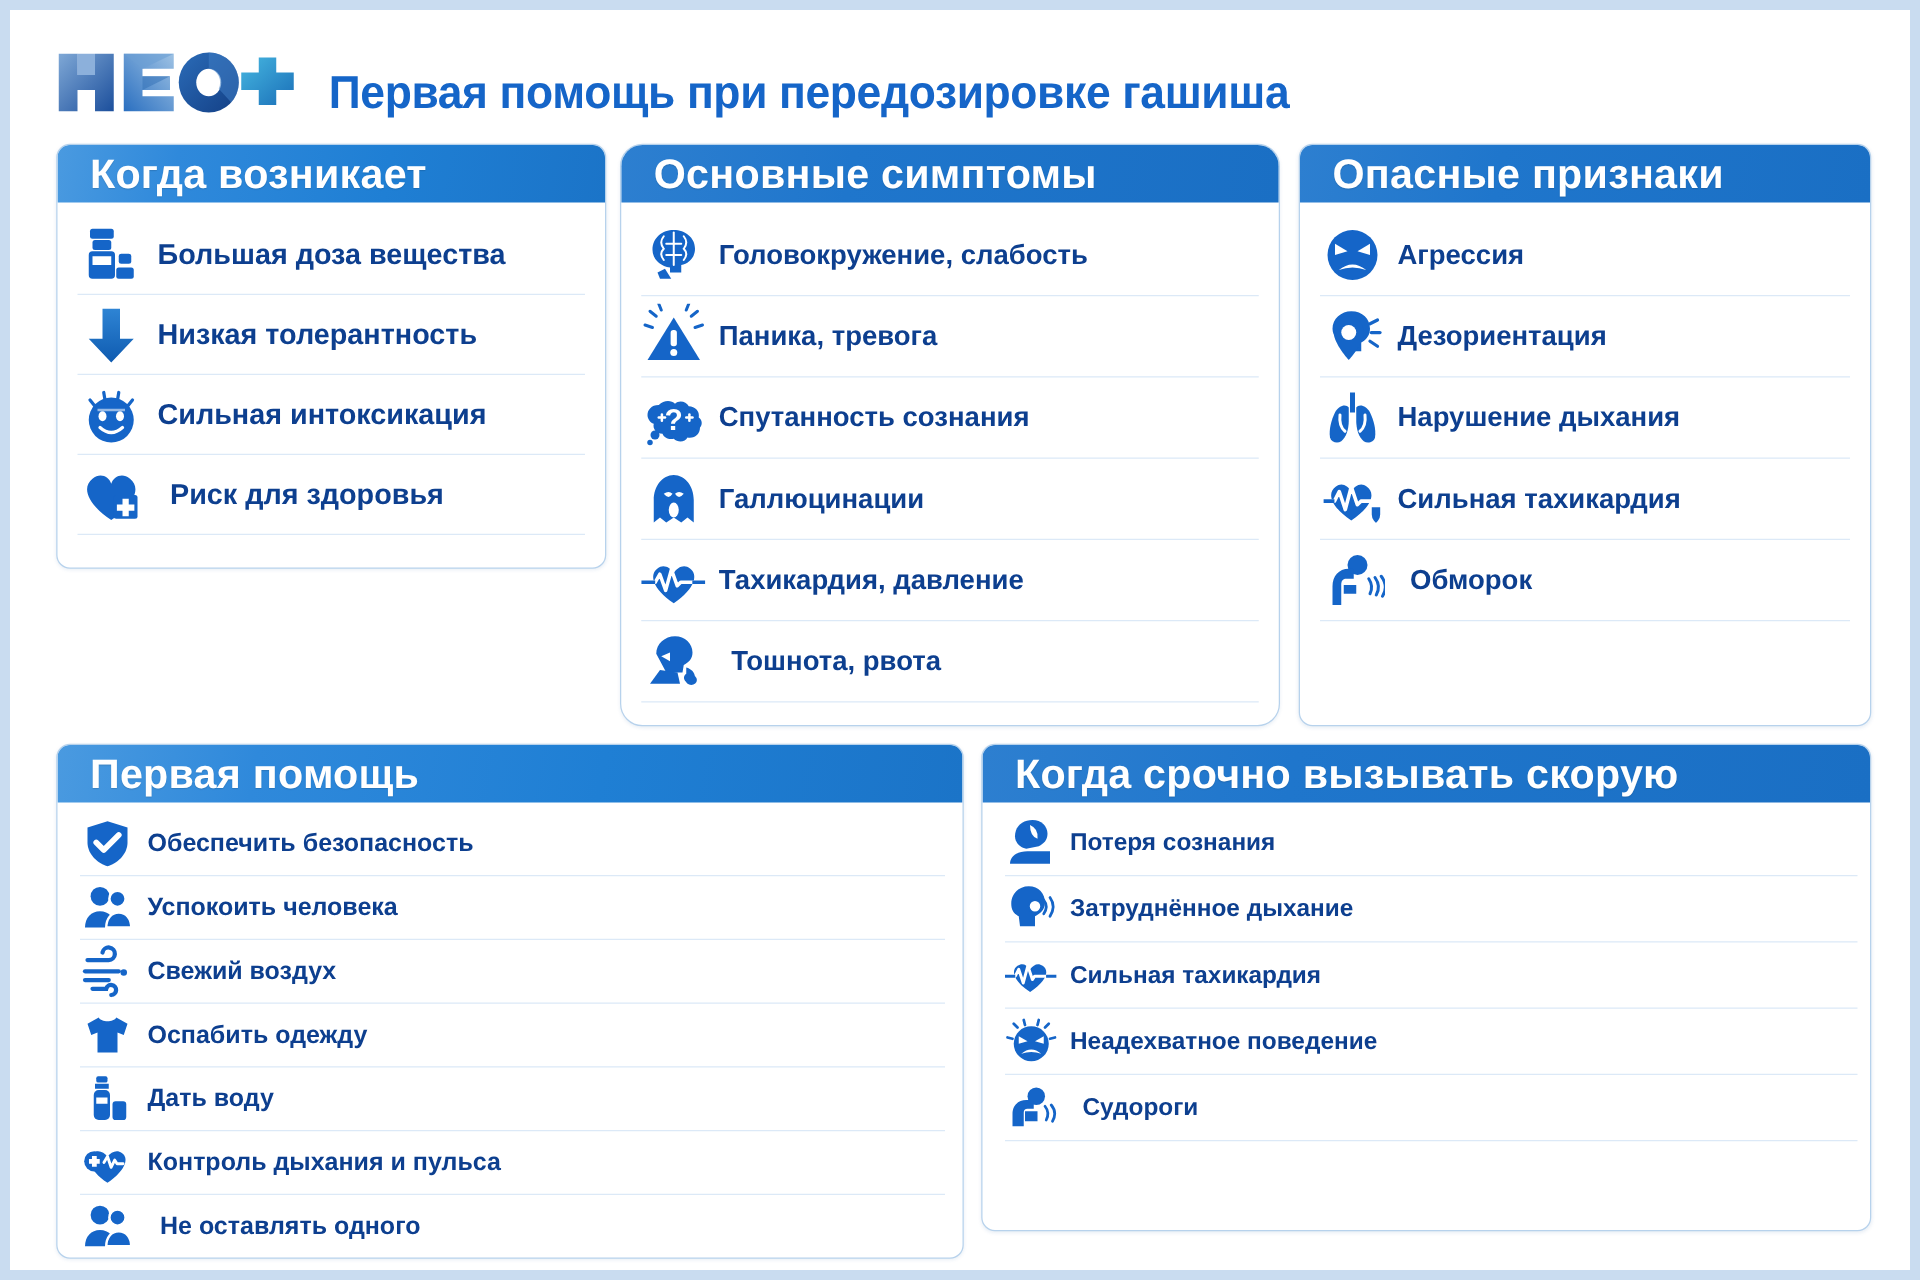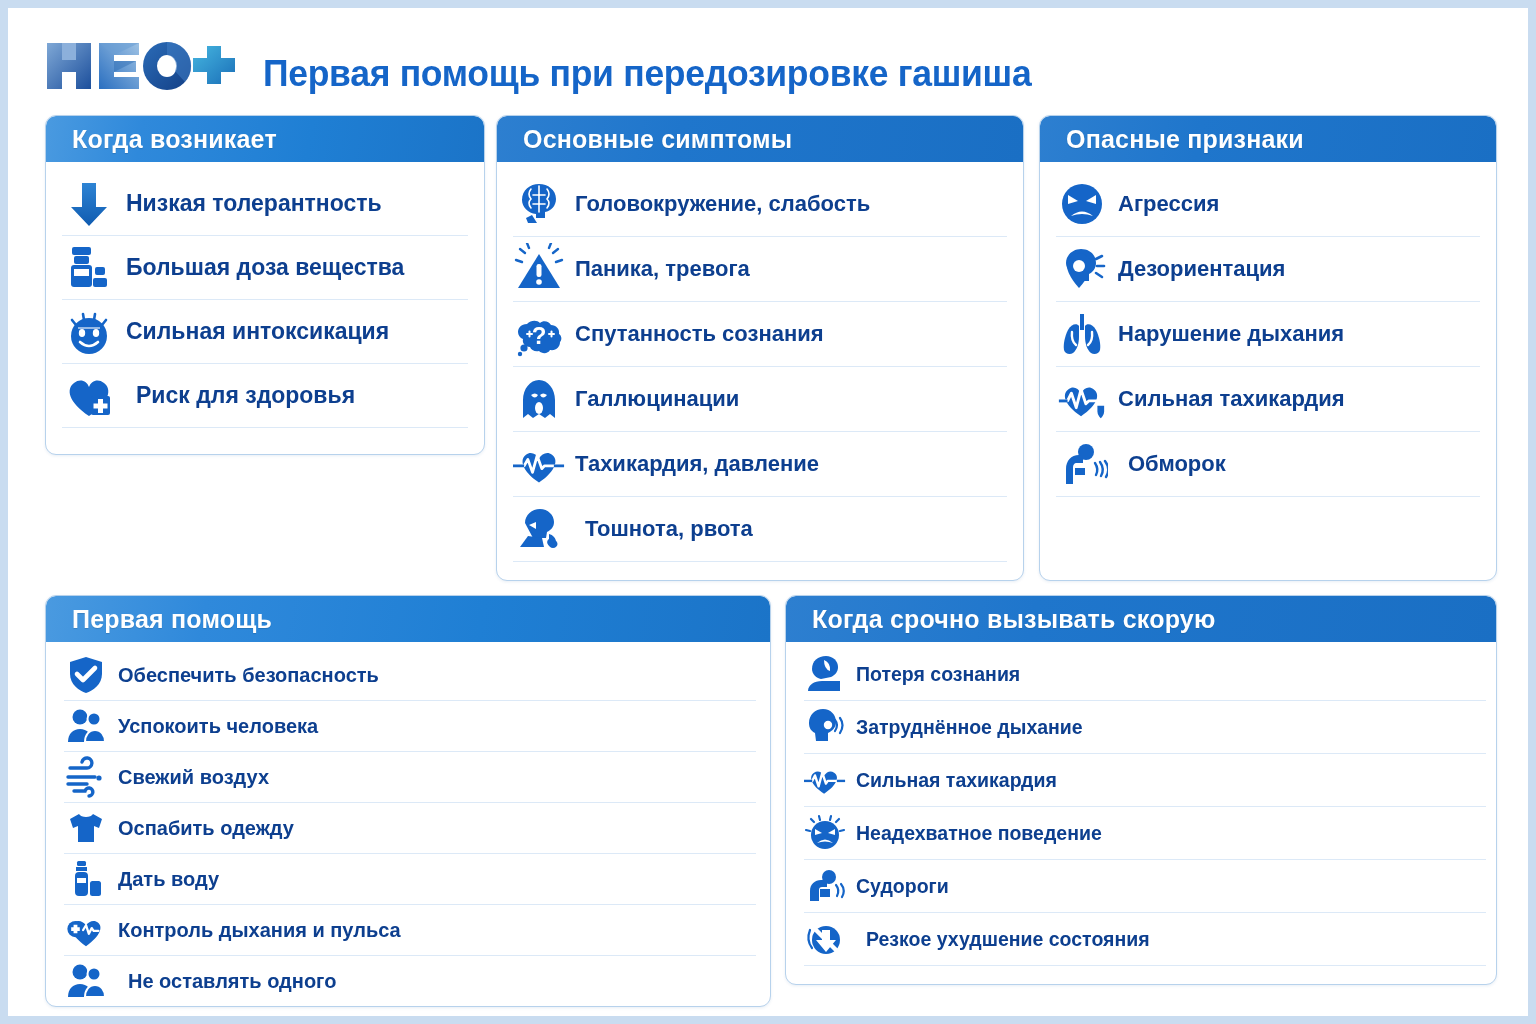--- a/index.html
+++ b/index.html
@@ -71,21 +71,21 @@
     padding-left: 26px;
     border-radius: 9px 9px 0 0;
   }
 
   .card-header.deep {
     background: linear-gradient(100deg, #2d7fd0 0%, #1f76cc 35%, #1a6fc4 100%);
   }
 
   .card-header-title {
     color: #ffffff;
-    font-size: 25px;
+    font-size: 33px;
     font-weight: bold;
     letter-spacing: 0.2px;
     white-space: nowrap;
     text-shadow: 0 1px 1px rgba(0,0,0,0.14);
   }
 
   .card-body {
     padding: 10px 16px 12px 16px;
     display: flex;
     flex-direction: column;
@@ -128,21 +128,21 @@
   .sm .row { height: 51px; }
   .sm .row-icon { width: 44px; height: 44px; }
   .sm .row-label { font-size: 20px; text-align: center; }
 
   .xsm .row { height: 53px; }
   .xsm .row-icon { width: 42px; height: 42px; }
   .xsm .row-label { font-size: 19.5px; }
 
   
   #card-when      { left: 36px;   top: 106px; width: 440px;  height: 340px; }
-  #card-symptoms  { left: 487px;  top: 106px; width: 528px;  height: 466px; }
+  #card-symptoms  { left: 487px;  top: 106px; width: 528px;  height: 466px; border-radius: 18px; }
   #card-danger    { left: 1030px; top: 106px; width: 458px;  height: 466px; }
   #card-firstaid  { left: 36px;   top: 586px; width: 726px;  height: 412px; }
   #card-emergency { left: 776px;  top: 586px; width: 712px;  height: 390px; }
 
   
   .split { display: flex; }
   .split .list-col { flex: 0 0 430px; padding: 8px 14px 8px 18px; }
   .split .art-col { flex: 1 1 auto; position: relative; }
 
   .emg .list-col { flex: 0 0 400px; padding: 6px 10px 6px 18px; }
@@ -194,45 +194,45 @@
   </div>
 
   <section class="card" id="card-when">
     <div class="card-header">
       <span class="card-header-title">Когда возникает</span>
     </div>
     <div class="card-body big">
 
       <div class="row">
         <span class="row-icon">
+          <svg viewBox="0 0 54 54" width="54" height="54" fill="#1565c8">
+            <rect x="10" y="6" width="19" height="8" rx="2"></rect>
+            <rect x="12" y="15" width="15" height="8" rx="2"></rect>
+            <rect x="9" y="24" width="21" height="22" rx="3"></rect>
+            <rect x="12" y="28" width="15" height="7" fill="#fff"></rect>
+            <rect x="33" y="26" width="10" height="8" rx="2"></rect>
+            <rect x="31" y="37" width="14" height="9" rx="2"></rect>
+          </svg>
+        </span>
+        <span class="row-label">Большая доза вещества</span>
+      </div>
+
+      <div class="row">
+        <span class="row-icon">
           <svg viewBox="0 0 54 54" width="54" height="54">
             <defs>
                 <linearGradient id="ag" x1="0" y1="0" x2="0" y2="1">
               <stop offset="0" stop-color="#2e84d4"></stop>
                   <stop offset="1" stop-color="#0f5bb0"></stop>
             </linearGradient>
               </defs>
             <path d="M20 6 h14 v24 h11 L27 49 L9 30 h11 Z" fill="url(#ag)"></path>
           </svg>
         </span>
         <span class="row-label">Низкая толерантность</span>
-      </div>
-
-      <div class="row">
-        <span class="row-icon">
-          <svg viewBox="0 0 54 54" width="54" height="54" fill="#1565c8">
-            <rect x="10" y="6" width="19" height="8" rx="2"></rect>
-            <rect x="12" y="15" width="15" height="8" rx="2"></rect>
-            <rect x="9" y="24" width="21" height="22" rx="3"></rect>
-            <rect x="12" y="28" width="15" height="7" fill="#fff"></rect>
-            <rect x="33" y="26" width="10" height="8" rx="2"></rect>
-            <rect x="31" y="37" width="14" height="9" rx="2"></rect>
-          </svg>
-        </span>
-        <span class="row-label">Большая доза вещества</span>
       </div>
 
       <div class="row">
         <span class="row-icon">
           <svg viewBox="0 0 54 54" width="54" height="54" fill="#1565c8">
             <circle cx="27" cy="31" r="18"></circle>
             <ellipse cx="20" cy="28" rx="3.2" ry="4" fill="#fff"></ellipse>
             <ellipse cx="34" cy="28" rx="3.2" ry="4" fill="#fff"></ellipse>
             <path d="M18 37 q9 8 18 0" stroke="#fff" stroke-width="2.6" fill="none" stroke-linecap="round"></path>
             <path d="M14 20 l-4 -5 M22 15 l-1 -6 M32 15 l1 -6 M40 20 l4 -5" stroke="#1565c8" stroke-width="2.6" stroke-linecap="round" fill="none"></path>
@@ -608,31 +608,20 @@
               <path d="M16 24 h10 v8 h-10 Z"></path>
               <g stroke="#1565c8" stroke-width="2.2" fill="none" stroke-linecap="round">
                 <path d="M32 20 q4 5 1 11"></path>
                   <path d="M37 19 q5 6 1 13"></path>
               </g>
             </svg>
           </span>
           <span class="row-label">Судороги</span>
         </div>
 
-        <div class="row">
-          <span class="row-icon">
-            <svg viewBox="0 0 42 42" width="42" height="42" fill="#1565c8">
-              <circle cx="22" cy="22" r="14"></circle>
-              <path d="M18 12 h8 v10 h6 l-10 12 l-10 -12 h6 Z" fill="#fff"></path>
-              <path d="M10 10 L34 34" stroke="#fff" stroke-width="4.5" stroke-linecap="round"></path>
-              <path d="M6 12 q-4 10 2 18" fill="none" stroke="#1565c8" stroke-width="2.2" stroke-linecap="round"></path>
-            </svg>
-          </span>
-          <span class="row-label">Резкое ухудшение состояния</span>
-        </div>
 
       </div>
 
       <div class="art-col">
         
       </div>
 
     </div>
   </section>
 

